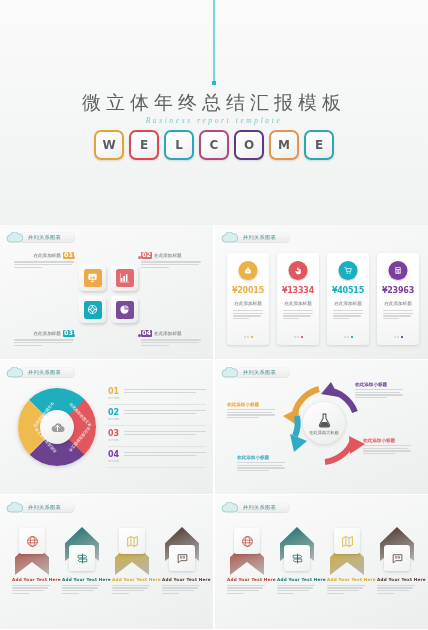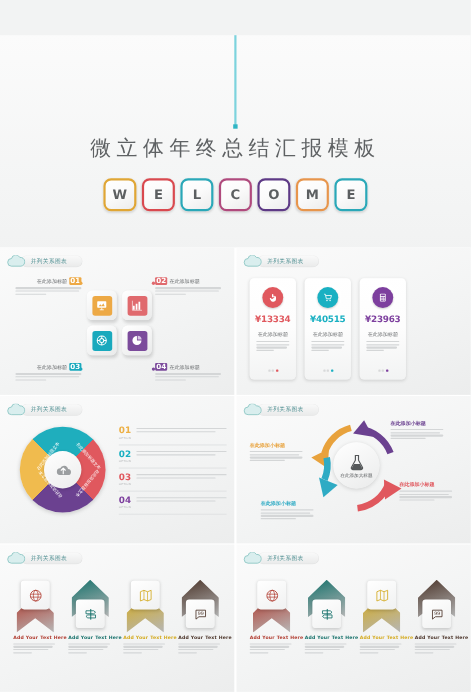--- a/index.html
+++ b/index.html
@@ -9,21 +9,20 @@
     background:#f2f3f3;
     overflow:hidden;
     position:relative;
   }
 
   
   .hero {
     position:relative;
     width:428px; height:225px;
     background:linear-gradient(180deg,#fbfbfb 0%,#f4f5f5 60%,#f0f1f1 100%);
-    margin-top:32px;
   }
   .hero-line {
     position:absolute; left:213px; top:0; width:2px; height:82px;
     background:#7dd3dd;
   }
   .hero-line:after{
     content:""; position:absolute; left:-1px; bottom:-3px; width:4px;height:4px;
     background:#2fb5c4;
   }
   .hero-title {
@@ -189,20 +188,21 @@
   .c56-t{font-size:4.2px;font-weight:bold;letter-spacing:.2px;
          font-family:"DejaVu Sans",sans-serif;margin-bottom:2.5px;white-space:nowrap}
   .c56-b{width:38px}
 </style>
 </head>
 <body>
 
 <div class="hero">
   <div class="hero-line"></div>
   <div class="hero-title">微立体年终总结汇报模板</div>
+  <div class="hero-sub">Business report template</div>
   <div class="welcome">
       <div class="wbox" style="border-color: rgb(224, 166, 53);">W</div>
       <div class="wbox" style="border-color: rgb(217, 73, 79);">E</div>
       <div class="wbox" style="border-color: rgb(42, 168, 184);">L</div>
       <div class="wbox" style="border-color: rgb(176, 74, 125);">C</div>
       <div class="wbox" style="border-color: rgb(94, 58, 134);">O</div>
       <div class="wbox" style="border-color: rgb(231, 149, 76);">M</div>
       <div class="wbox" style="border-color: rgb(42, 168, 184);">E</div>
     </div>
 </div>
@@ -313,20 +313,42 @@
       <span class="cloud">
         <svg viewBox="0 0 34 22">
             <path d="M9 20a7 7 0 0 1 0-14 8 8 0 0 1 15-2 6 6 0 0 1 2 16z" fill="#d9eeee" stroke="#8cc6c4" stroke-width="1.6"></path>
           </svg>
       </span>
       <span class="badge-pill">
         <span class="badge-text">并列关系图表</span>
       </span>
     </div>
     <div class="s2-row">
+        <div class="card">
+          <div class="card-circ" style="background:#edb045">
+            <svg viewBox="0 0 24 24">
+              <path d="M9 3h6l-1.5 3h-3z" fill="#fff"></path>
+              <path d="M12 6c5 0 8 6 8 10a4 4 0 0 1-4 4H8a4 4 0 0 1-4-4c0-4 3-10 8-10z" fill="#fff"></path>
+              <text x="12" y="17" font-size="8" text-anchor="middle" fill="#edb045" font-family="DejaVu Sans">$</text>
+            </svg>
+          </div>
+          <div class="card-val" style="color:#edb045">¥20015</div>
+          <div class="card-ttl">在此添加标题</div>
+          <div class="card-body">
+            <div class="ln" style="width:100%"></div>
+            <div class="ln" style="width:100%"></div>
+            <div class="ln" style="width:94%"></div>
+            <div class="ln" style="width:52%"></div>
+          </div>
+          <div class="card-bars">
+            <i></i>
+            <i></i>
+            <i style="background:#edb045"></i>
+          </div>
+        </div>
         <div class="card">
           <div class="card-circ" style="background:#e0585e">
             <svg viewBox="0 0 24 24">
               <path d="M10 11V5a1.7 1.7 0 0 1 3.4 0v6" fill="#fff"></path>
               <path d="M13.4 11V9a1.6 1.6 0 0 1 3.2 0v2M16.6 11.5v-1a1.6 1.6 0 0 1 3.2 0V16a6 6 0 0 1-6 6h-2a5 5 0 0 1-4.2-2.3L5 15.5a1.7 1.7 0 0 1 2.8-1.9L10 16" fill="#fff"></path>
             </svg>
           </div>
           <div class="card-val" style="color:#e0585e">¥13334</div>
           <div class="card-ttl">在此添加标题</div>
           <div class="card-body">

